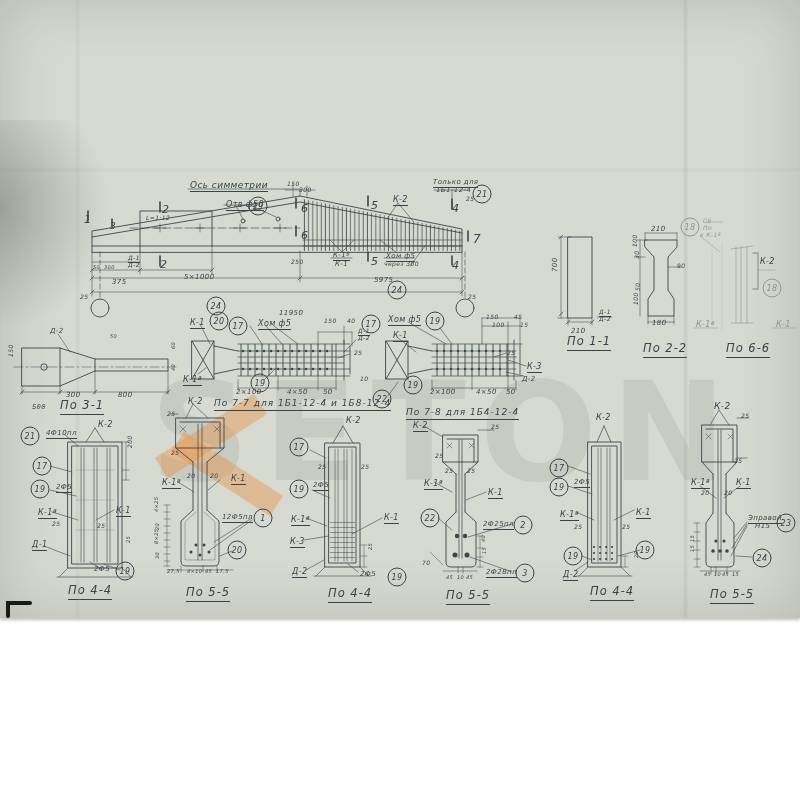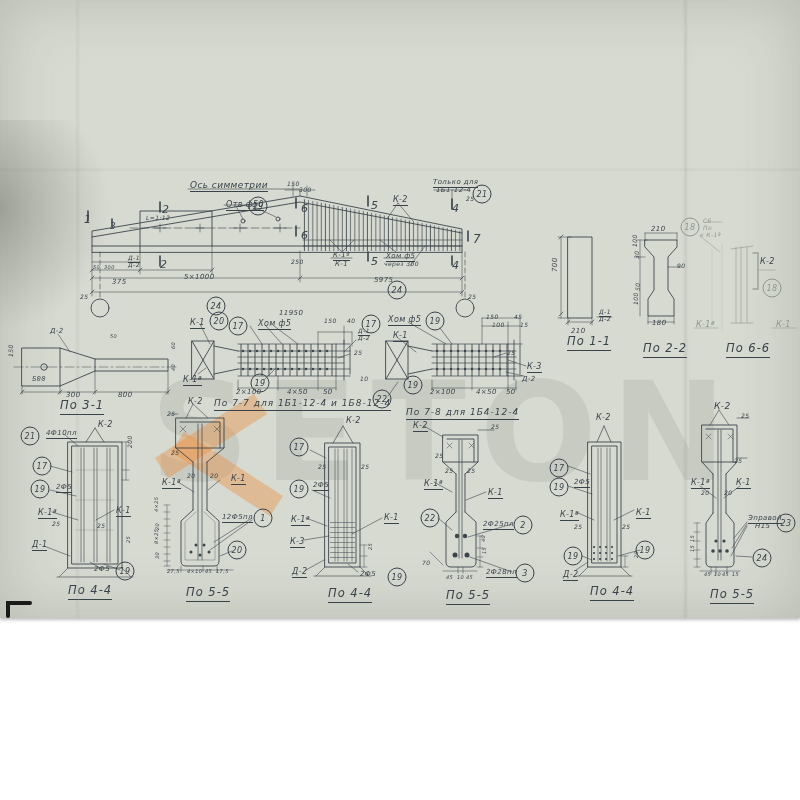--- a/index.html
+++ b/index.html
@@ -267,21 +267,21 @@
         <span class="lbl" style="left: 760px; top: 258px; font-size: 8px;">К-2</span>
         <span class="lbl circ pencil" style="left: 772px; top: 288px;">18</span>
         <span class="lbl pencil" style="left: 696px; top: 321px; font-size: 8px;">К-1ª</span>
         <span class="lbl pencil" style="left: 776px; top: 321px; font-size: 8px;">К-1</span>
         <span class="lbl ttl" style="left: 726px; top: 343px; font-size: 11.5px;">По 6-6</span>
         <span class="lbl" style="left: 50px; top: 328px; font-size: 7px;">Д-2</span>
         <span class="lbl rot" style="left: 8px; top: 357px; font-size: 6px;">150</span>
         <span class="lbl" style="left: 110px; top: 334px; font-size: 5px;">50</span>
         <span class="lbl rot" style="left: 171px; top: 349px; font-size: 5px;">60</span>
         <span class="lbl rot" style="left: 171px; top: 371px; font-size: 5px;">40</span>
-        <span class="lbl" style="left: 32px; top: 376px; font-size: 7px; font-family: Liberation Mono, monospace;">500</span>
+        <span class="lbl" style="left: 32px; top: 404px; font-size: 7px; font-family: Liberation Mono, monospace;">500</span>
         <span class="lbl" style="left: 66px; top: 392px; font-size: 7px;">300</span>
         <span class="lbl" style="left: 118px; top: 392px; font-size: 7px;">800</span>
         <span class="lbl ttl" style="left: 60px; top: 400px; font-size: 11.5px;">По 3-1</span>
         <span class="lbl u" style="left: 190px; top: 319px; font-size: 8px;">К-1</span>
         <span class="lbl circ" style="left: 216px; top: 306px;">24</span>
         <span class="lbl circ" style="left: 219px; top: 321px;">20</span>
         <span class="lbl circ" style="left: 238px; top: 326px;">17</span>
         <span class="lbl u" style="left: 258px; top: 320px; font-size: 8px;">Хом ф5</span>
         <span class="lbl" style="left: 324px; top: 318px; font-size: 6px;">150</span>
         <span class="lbl" style="left: 347px; top: 318px; font-size: 6px;">40</span>

